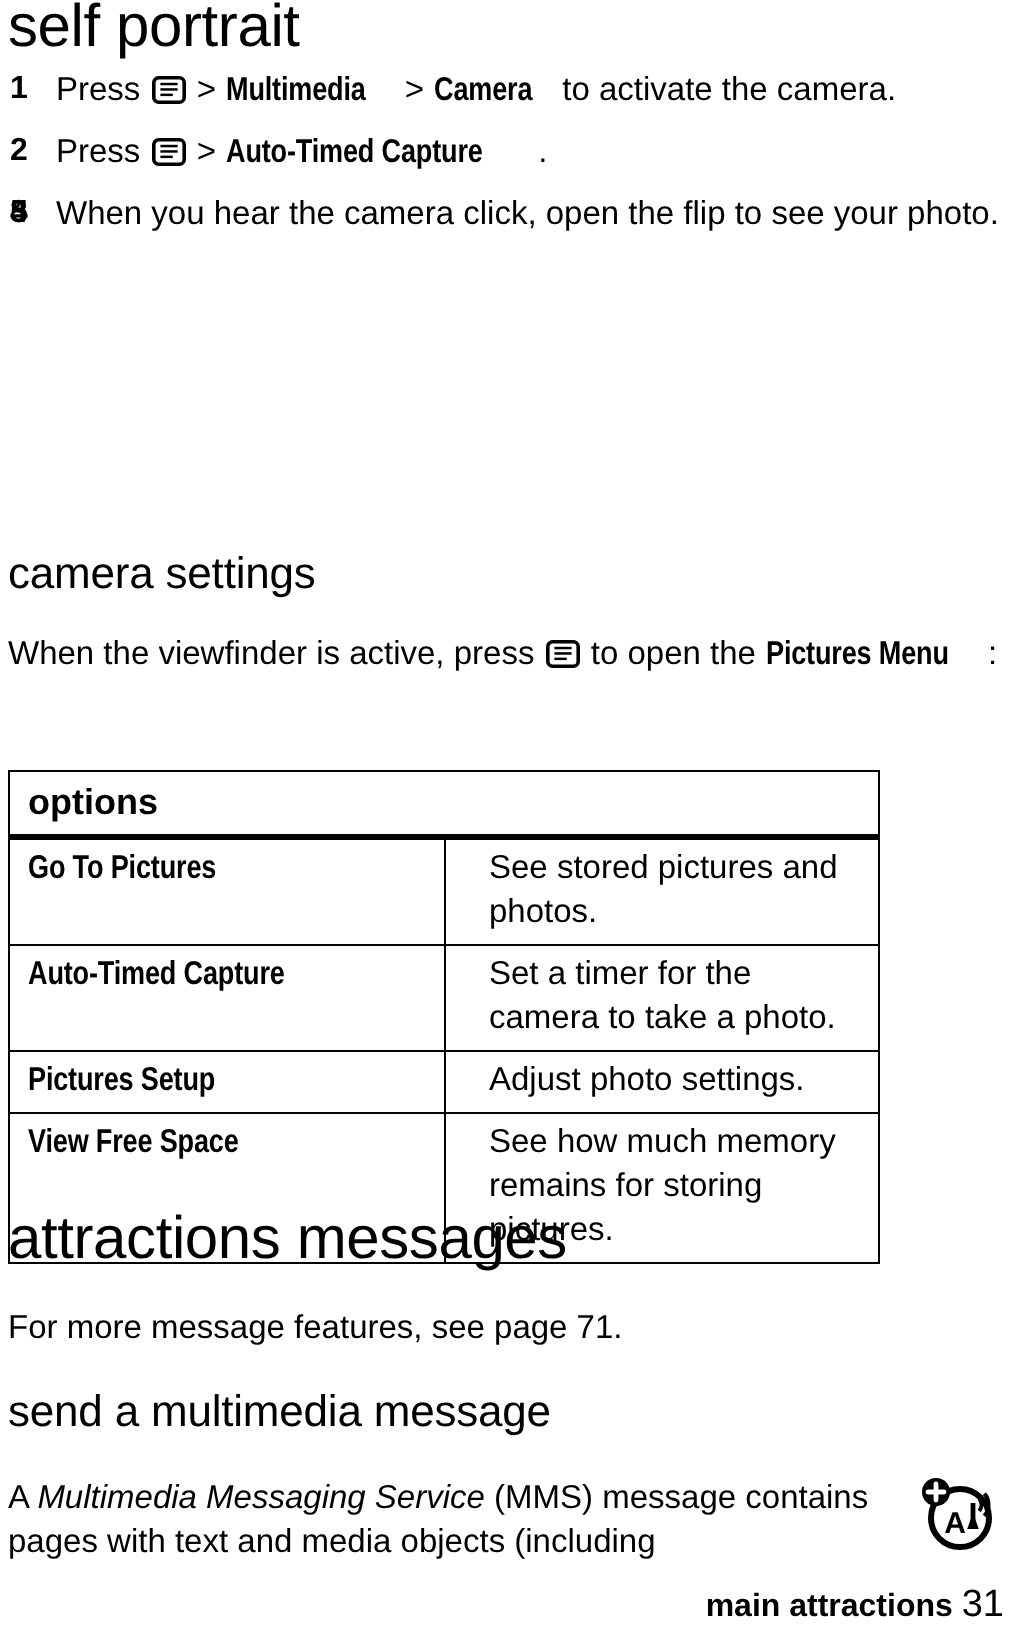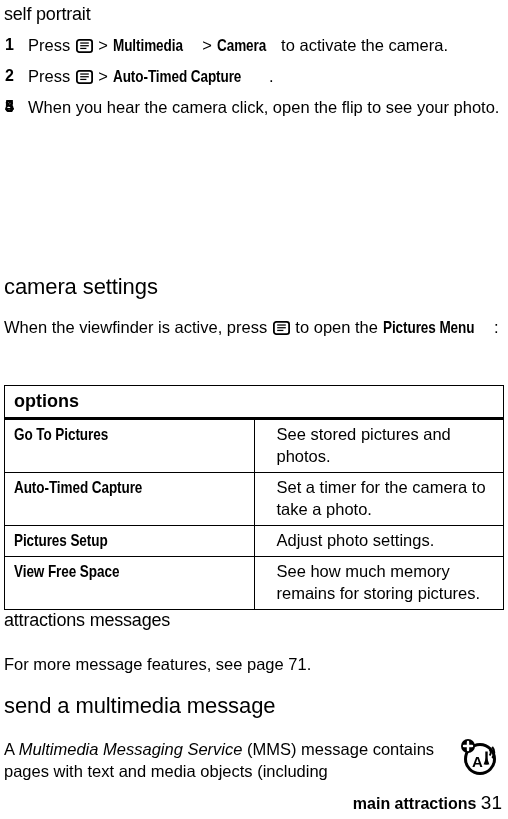--- a/index.html
+++ b/index.html
@@ -21,21 +21,21 @@
     left: 0; top: 0;
     width: 508px;
     height: 819px;
     padding: 0;
   }
 
   
   .h1 {
     font-family: "Liberation Sans", sans-serif;
     font-weight: 400;
-    font-size: 18px;
+    font-size: 30px;
     line-height: 30px;
     letter-spacing: -0.2px;
     margin: 0;
     padding: 0;
     color: #000;
   }
   .h2 {
     font-family: "Liberation Sans", sans-serif;
     font-weight: 400;
     font-size: 22px;
@@ -103,21 +103,21 @@
     width: 19px;
     height: 16px;
     vertical-align: -3px;
     margin: 0 1px;
   }
 
   
   .opt-table {
     position: absolute;
     left: 4px;
-    width: 500px;
+    width: 436px;
     border-collapse: collapse;
     border: 1.5px solid #000;
     table-layout: fixed;
   }
   .opt-table th {
     text-align: left;
     border-bottom: 3px solid #000;
     padding: 4px 0 5px 9px;
     font-family: "Liberation Sans", sans-serif;
     font-weight: 700;

